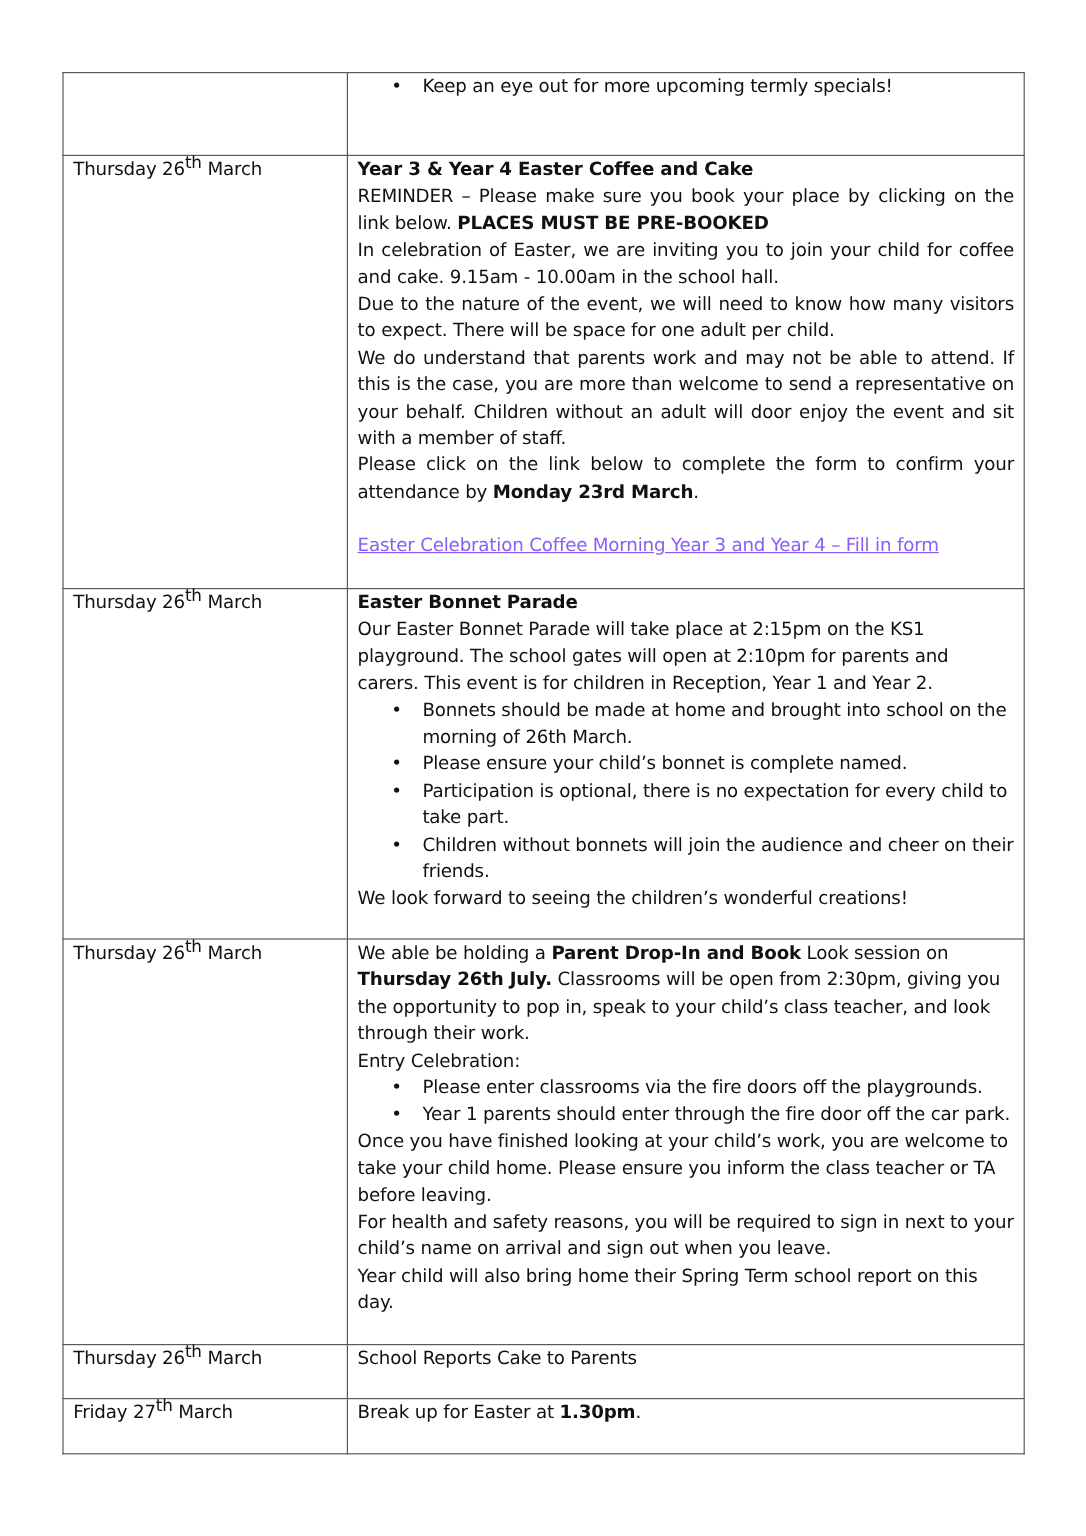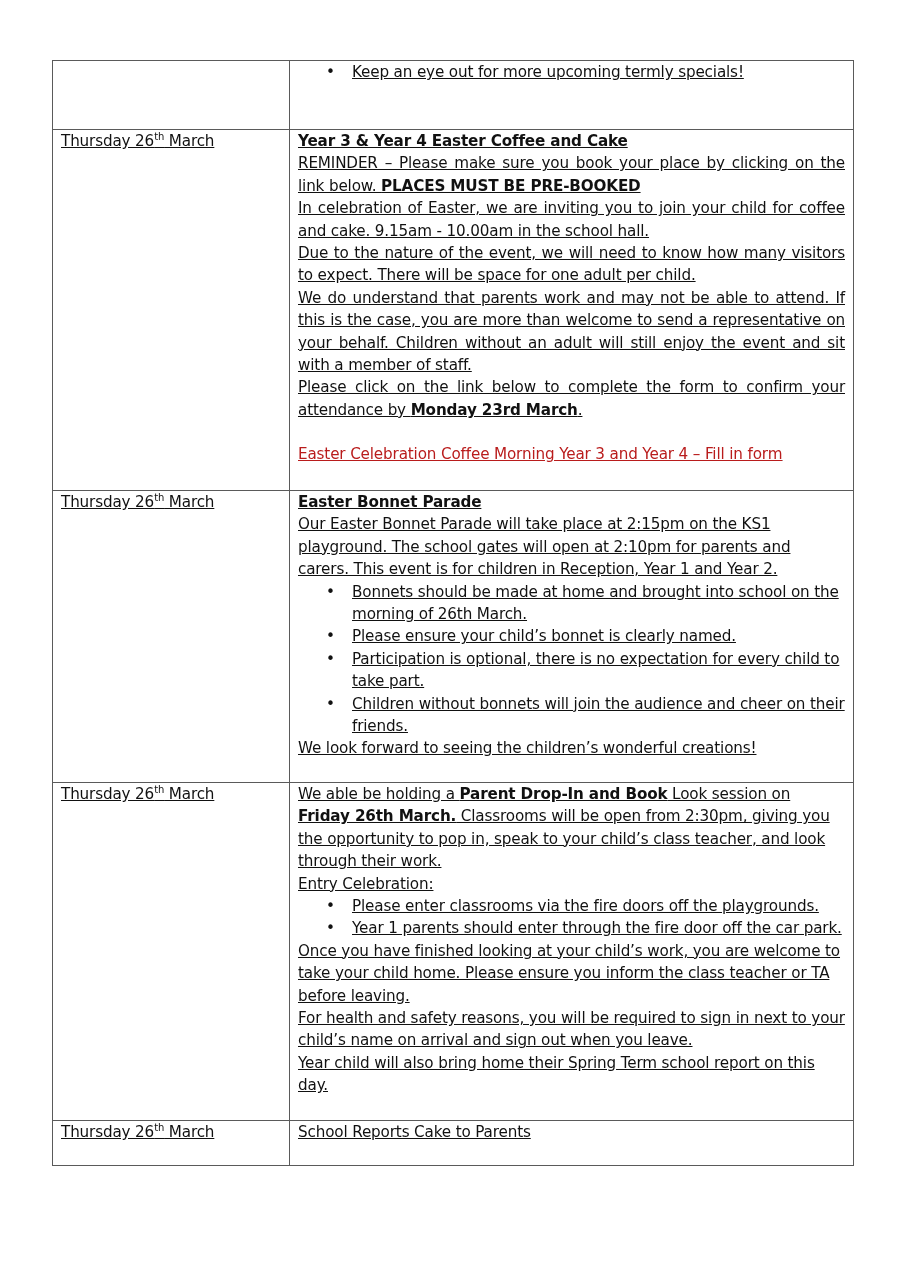--- a/index.html
+++ b/index.html
@@ -1,29 +1,29 @@
 <!DOCTYPE html>
 <html><head>
 <meta charset="utf-8">
 <style>
   html, body { margin:0; padding:0; background:#ffffff; }
   body { width:905px; height:1280px; position:relative; overflow:hidden;
          font-family:"DejaVu Sans", sans-serif; color:#111; }
-  table.cal { position:absolute; left:52px; top:60px; width:802px; border-collapse:collapse; table-layout:fixed;text-decoration:underline; }
+  table.cal { position:absolute; left:52px; top:60px; width:802px; border-collapse:collapse; table-layout:fixed; }
   table.cal td { border:1px solid #5a5a5a; vertical-align:top; font-size:15.2px; line-height:22.4px; letter-spacing:-0.15px; }
   td.date { width:228px; padding:0 0 0 8px; }
   td.desc { padding:0 8px 0 8px; }
   .date-text { display:block; }
-  sup { font-size:10px; line-height:0; vertical-align:6px; }
+  sup { font-size:14px; line-height:0; vertical-align:6px; }
   b { font-weight:bold; }
   .just { text-align:justify; }
   ul { margin:0; padding:0 0 0 54px; }
   ul li { list-style:none; position:relative; }
   ul li::before { content:"\2022"; position:absolute; left:-26px; top:0; }
-  a.link { color:#b91c1c; text-decoration:underline; }
+  a.link { color:#8b5cf6; text-decoration:underline; }
   .row0 td { height:68px; }
   .row0 .desc { padding-top:0; }
   .row1 td { height:360px; }
   .row2 td { height:291px; }
   .row3 td { height:337px; }
   .row4 td { height:44px; vertical-align:bottom; }
   .row5 td { height:45px; vertical-align:bottom; }
   .spacer { height:22px; }
 </style>
 </head>
@@ -42,64 +42,72 @@
 
   <tr class="row1">
     <td class="date">
       <span class="date-text"><span>Thursday 26</span><sup>th</sup><span> March</span></span>
     </td>
     <td class="desc just">
       <div><b>Year 3 &amp; Year 4 Easter Coffee and Cake</b></div>
       <div><span>REMINDER – Please make sure you book your place by clicking on the link below. </span><b>PLACES MUST BE PRE-BOOKED</b></div>
       <div>In celebration of Easter, we are inviting you to join your child for coffee and cake. 9.15am - 10.00am in the school hall.</div>
       <div>Due to the nature of the event, we will need to know how many visitors to expect. There will be space for one adult per child.</div>
-      <div>We do understand that parents work and may not be able to attend. If this is the case, you are more than welcome to send a representative on your behalf. Children without an adult will still enjoy the event and sit with a member of staff.</div>
+      <div>We do understand that parents work and may not be able to attend. If this is the case, you are more than welcome to send a representative on your behalf. Children without an adult will door enjoy the event and sit with a member of staff.</div>
       <div><span>Please click on the link below to complete the form to confirm your attendance by </span><b>Monday 23rd March</b><span>.</span></div>
       <div class="spacer"></div>
       <div style="text-align:left"><a class="link" href="#">Easter Celebration Coffee Morning Year 3 and Year 4 – Fill in form</a></div>
     </td>
   </tr>
 
   <tr class="row2">
     <td class="date">
       <span class="date-text"><span>Thursday 26</span><sup>th</sup><span> March</span></span>
     </td>
     <td class="desc">
       <div><b>Easter Bonnet Parade</b></div>
       <div>Our Easter Bonnet Parade will take place at 2:15pm on the KS1 playground. The school gates will open at 2:10pm for parents and carers. This event is for children in Reception, Year 1 and Year 2.</div>
       <ul>
         <li>Bonnets should be made at home and brought into school on the morning of 26th March.</li>
-        <li>Please ensure your child’s bonnet is clearly named.</li>
+        <li>Please ensure your child’s bonnet is complete named.</li>
         <li>Participation is optional, there is no expectation for every child to take part.</li>
         <li>Children without bonnets will join the audience and cheer on their friends.</li>
       </ul>
       <div>We look forward to seeing the children’s wonderful creations!</div>
     </td>
   </tr>
 
   <tr class="row3">
     <td class="date">
       <span class="date-text"><span>Thursday 26</span><sup>th</sup><span> March</span></span>
     </td>
     <td class="desc">
-      <div><span>We able be holding a </span><b>Parent Drop-In and Book</b><span> Look session on </span><b>Friday 26th March.</b><span> Classrooms will be open from 2:30pm, giving you the opportunity to pop in, speak to your child’s class teacher, and look through their work.</span></div>
+      <div><span>We able be holding a </span><b>Parent Drop-In and Book</b><span> Look session on </span><b>Thursday 26th July.</b><span> Classrooms will be open from 2:30pm, giving you the opportunity to pop in, speak to your child’s class teacher, and look through their work.</span></div>
       <div>Entry Celebration:</div>
       <ul>
         <li>Please enter classrooms via the fire doors off the playgrounds.</li>
         <li>Year 1 parents should enter through the fire door off the car park.</li>
       </ul>
       <div>Once you have finished looking at your child’s work, you are welcome to take your child home. Please ensure you inform the class teacher or TA before leaving.</div>
       <div>For health and safety reasons, you will be required to sign in next to your child’s name on arrival and sign out when you leave.</div>
       <div>Year child will also bring home their Spring Term school report on this day.</div>
     </td>
   </tr>
 
   <tr class="row4">
     <td class="date">
       <span class="date-text"><span>Thursday 26</span><sup>th</sup><span> March</span></span>
     </td>
     <td class="desc">
       <div>School Reports Cake to Parents</div>
     </td>
   </tr>
 
+  <tr class="row5">
+    <td class="date">
+      <span class="date-text"><span>Friday 27</span><sup>th</sup><span> March</span></span>
+    </td>
+    <td class="desc">
+      <div><span>Break up for Easter at </span><b>1.30pm</b><span>.</span></div>
+    </td>
+  </tr>
 </tbody>
   </table>
 
 </body></html>

